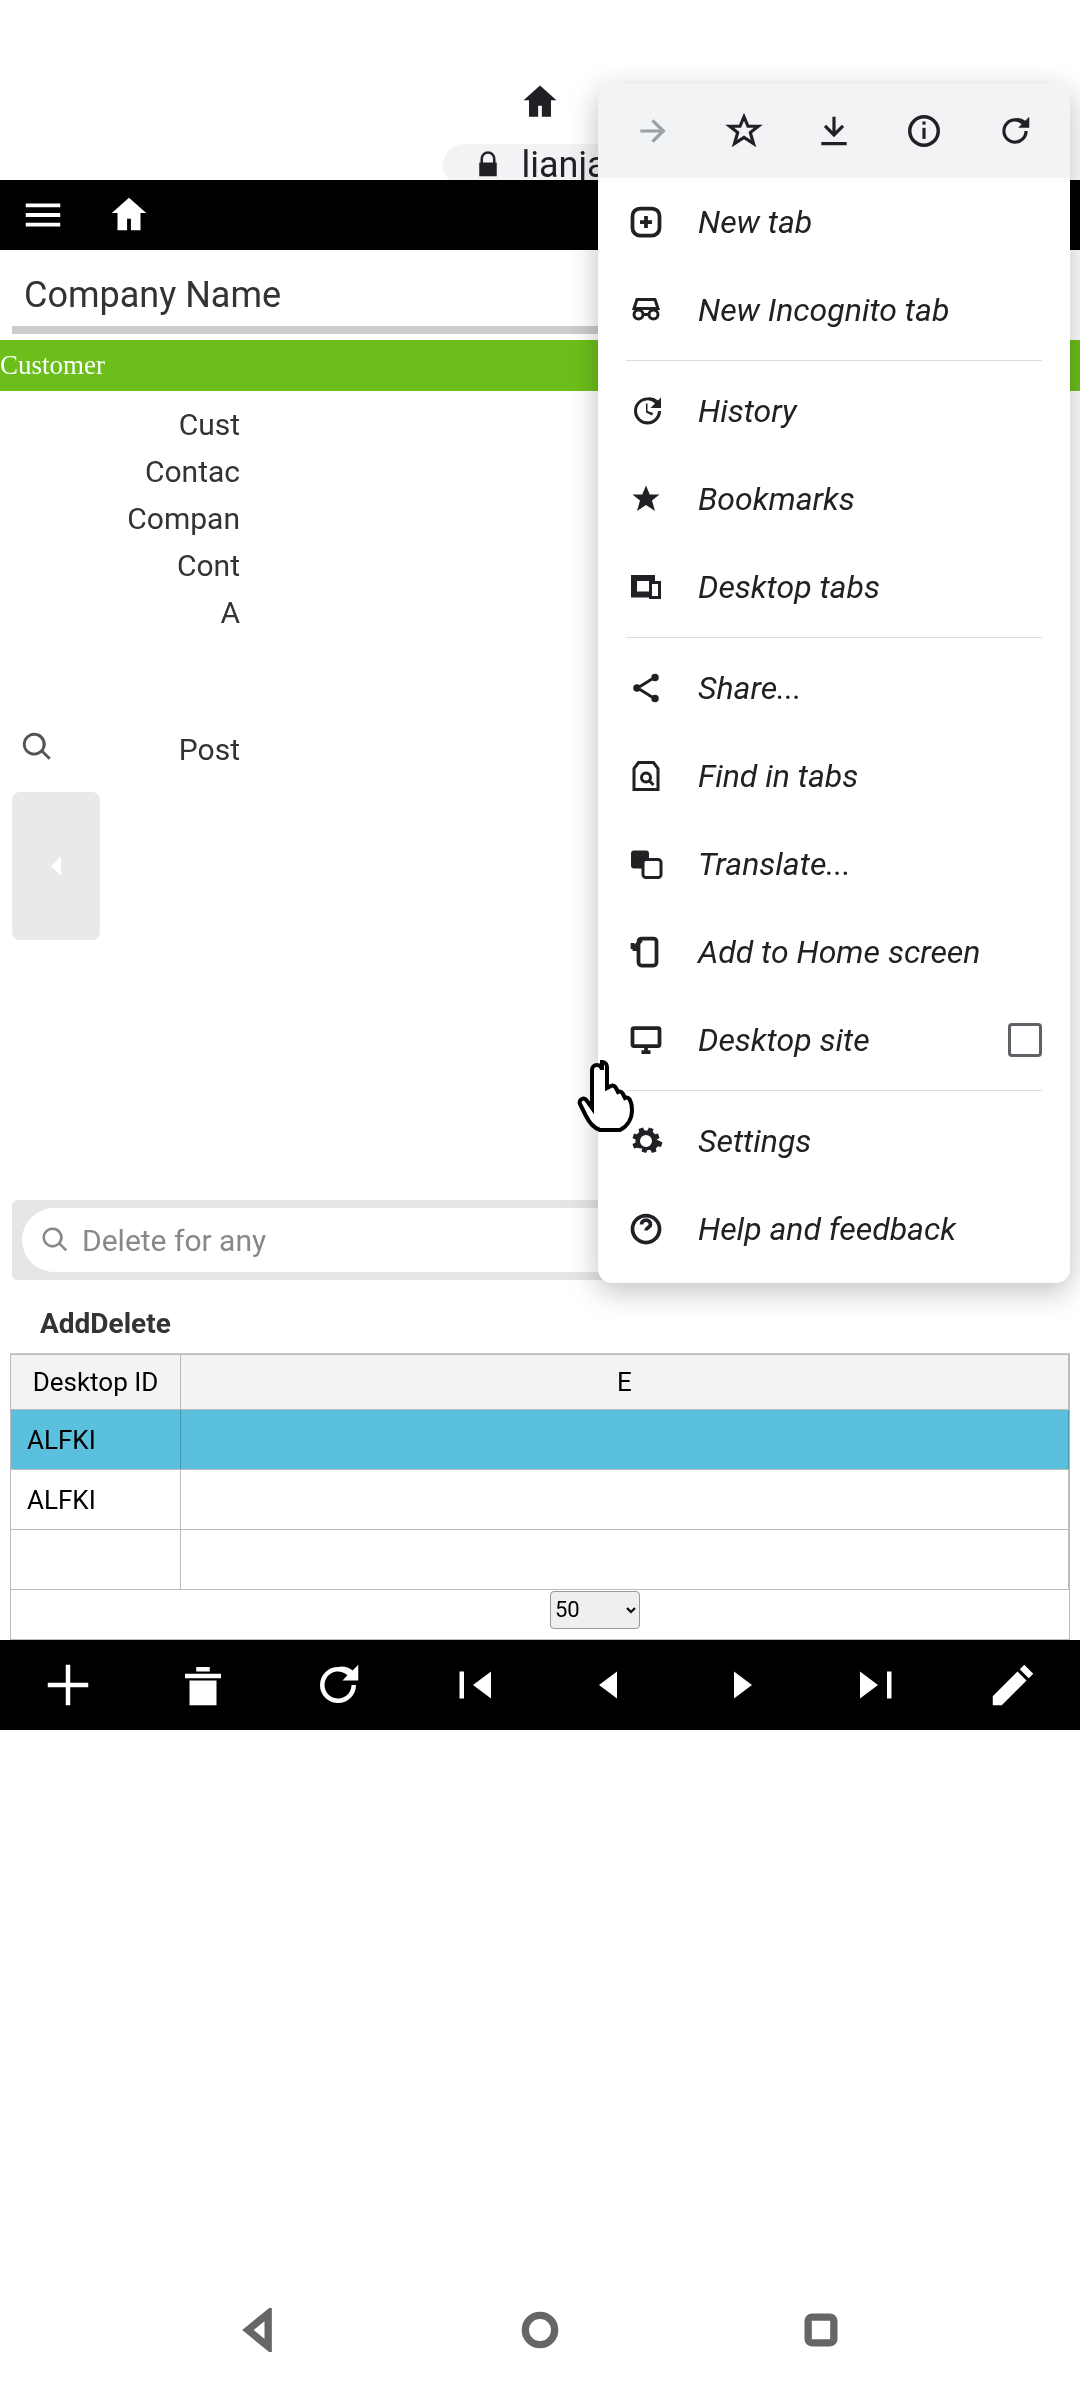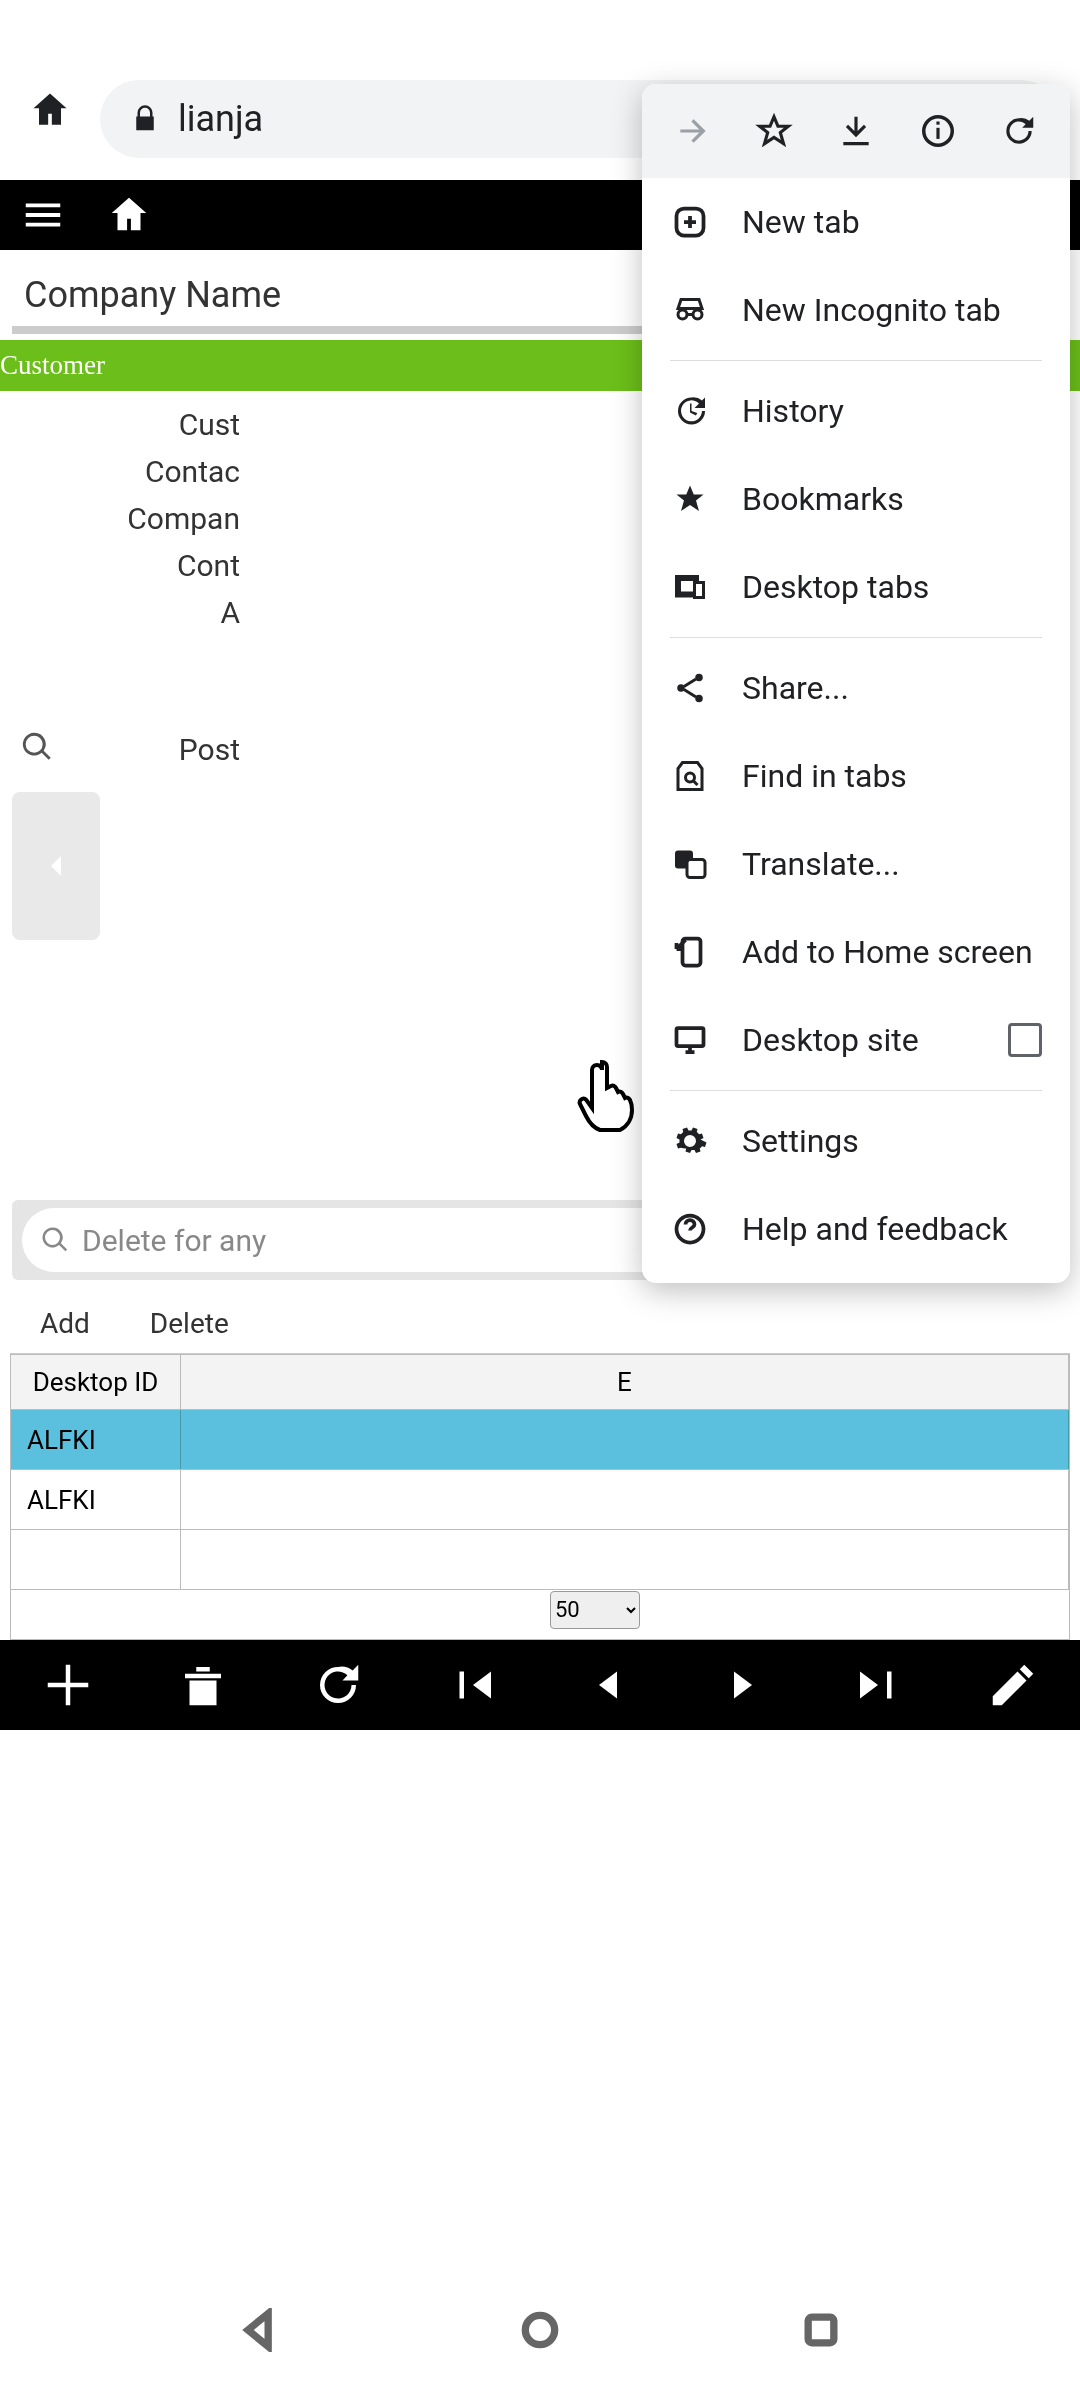--- a/index.html
+++ b/index.html
@@ -5,23 +5,25 @@
   * { box-sizing: border-box; margin: 0; padding: 0; font-family: Roboto, Arial, sans-serif; }
   html, body { width: 1080px; height: 2400px; background: #fff; overflow: hidden; }
 
   
   .status-bar { height: 80px; background: #fff; }
 
   
   .browser-toolbar {
     height: 100px;
     display: flex;
+    align-items: center;
     padding: 0 20px;
     gap: 20px;
     background: #fff;
+    flex-direction: column;
   }
   .home-btn { width: 60px; height: 60px; display:flex; align-items:center; justify-content:center; }
   .omnibox {
     flex: 1;
     height: 78px;
     background: #f1f3f4;
     border-radius: 40px;
     display: flex;
     align-items: center;
     padding: 0 30px;
@@ -92,21 +94,21 @@
   .instant-search-inner {
     background:#fff; border-radius:40px; height:64px; flex:1;
     display:flex; align-items:center; padding:0 18px; gap:12px;
     color:#888; font-size:30px;
   }
 
   
   .action-row {
     position:absolute; left:10px; right:10px; top:1044px;
     height:60px; display:flex; align-items:center;
-    font-size:28px; font-weight:400; color:#333; gap:60px; padding-left:30px;
+    font-size:28px; font-weight:700; color:#333; padding-left:30px;
     border-bottom:1px solid #ccc;
   }
   .table {
     position:absolute; left:10px; right:10px; top:1104px;
   }
   .thead { display:flex; background:#f3f3f3; border:1px solid #bbb; }
   .th { padding:12px 16px; font-size:26px; border-right:1px solid #bbb; text-align:center; }
   .th:first-child{ width:170px;}
   .trow { display:flex; border:1px solid #bbb; border-top:none; height:60px; align-items:flex-start;}
   .td { padding:0 16px; font-size:26px; width:170px; border-right:1px solid #bbb; height:100%; display:flex; align-items:center;}
@@ -134,26 +136,27 @@
     display:flex; align-items:center; justify-content:space-evenly;
     background:#fff;
   }
   .android-nav svg { stroke:#666; fill:none; stroke-width:4;}
 
   
   .menu {
     position: absolute;
     top: 84px; 
     right: 10px;
-    width: 428px;
+    width: 472px;
     background: #fff;
     border-radius: 14px;
     box-shadow: 0 8px 30px rgba(0,0,0,.25);
     z-index: 100;
     padding-bottom: 10px;
+    font-style: italic;
   }
   .menu-icon-row {
     height: 94px;
     background: #f1f3f4;
     border-radius: 14px 14px 0 0;
     display:flex; align-items:center; justify-content:space-around;
     padding: 0 10px;
   }
   .menu-item {
     display:flex; align-items:center;

